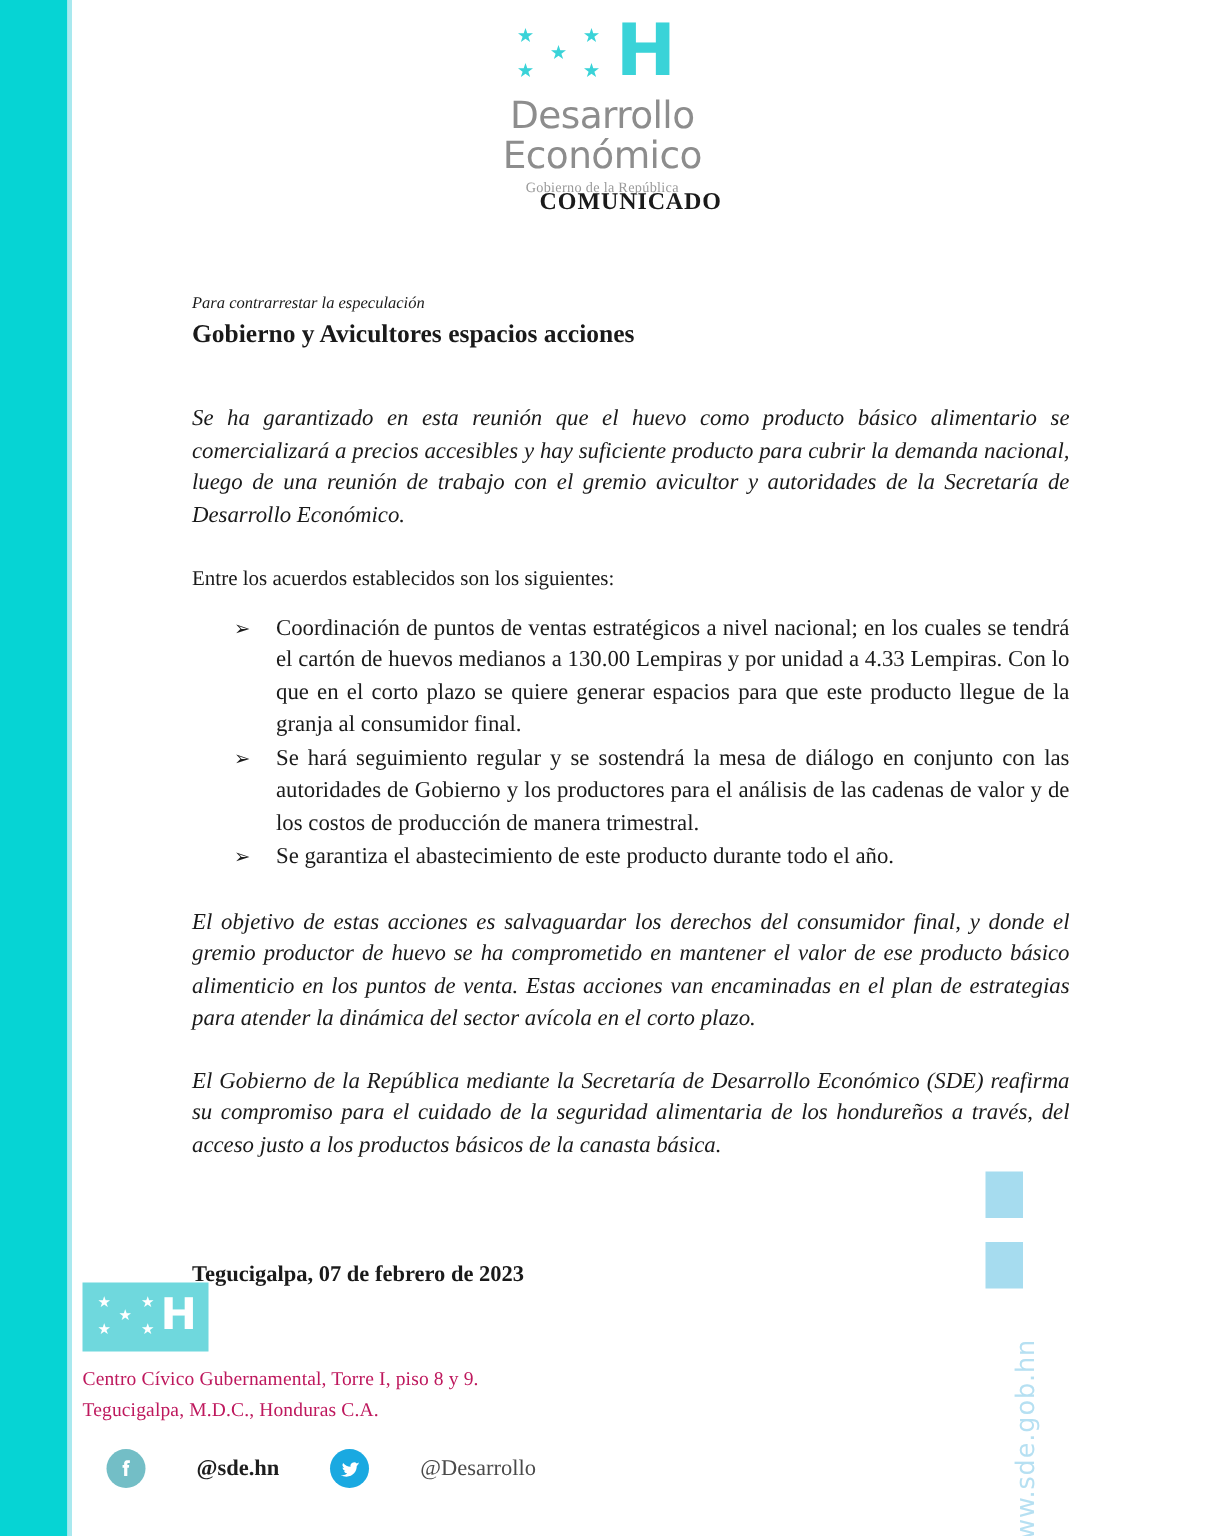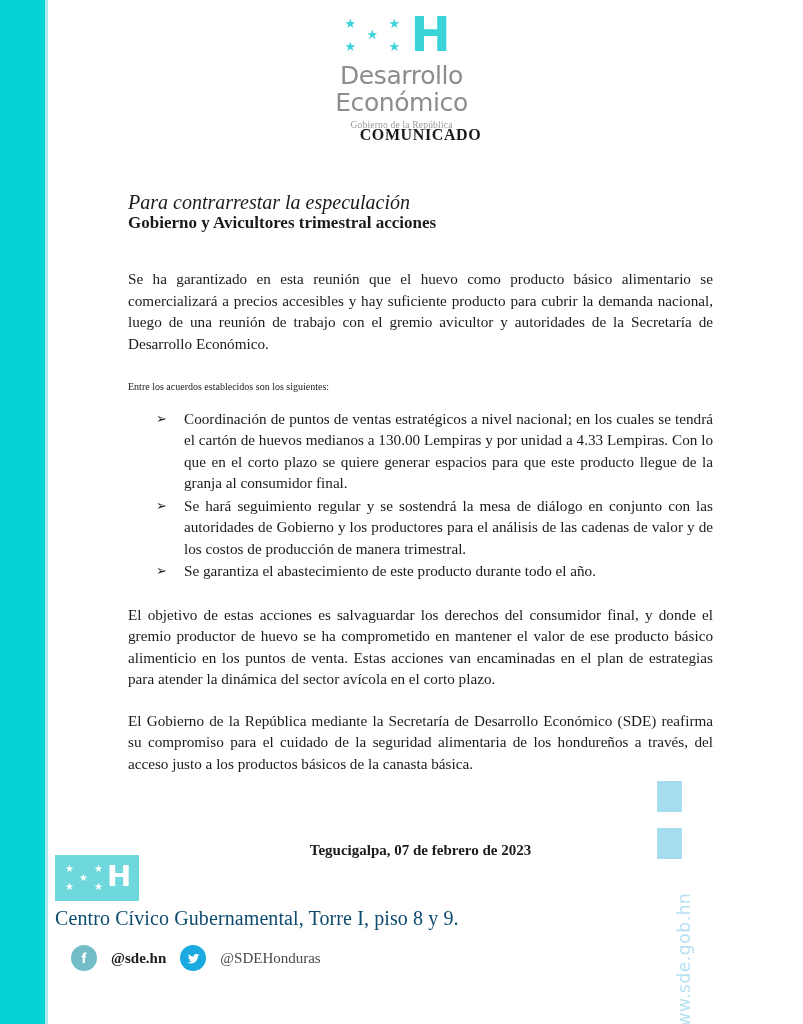--- a/index.html
+++ b/index.html
@@ -107,39 +107,40 @@
   }
   .comunicado {
     text-align: center;
     font-weight: bold;
     font-size: 16px;
     letter-spacing: 0.6px;
     margin-bottom: 50px;
   }
   .kicker {
     font-style: italic;
-    font-size: 20px;
+    font-size: 11px;
     line-height: 16px;
     margin: 0 0 3px 0;
   }
   .headline {
     font-weight: bold;
     font-size: 17px;
     line-height: 20px;
     margin: 0 0 35px 0;
   }
   p.body-par {
     font-size: 15.2px;
     line-height: 21.5px;
     text-align: justify;
     margin: 11px 0 20px 0;
+    font-style: italic;
   }
   p.body-par.lead { margin-bottom: 22px; }
   .intro-list {
-    font-size: 10px;
+    font-size: 14px;
     line-height: 21.5px;
     margin: 0 0 10px 0;
   }
   ul.agreements {
     list-style: none;
     margin: 0 0 22px 0;
     padding: 0 0 0 28px;
   }
   ul.agreements li {
     position: relative;
@@ -151,21 +152,20 @@
   }
   ul.agreements li .bullet-arrow {
     position: absolute;
     left: 0;
     top: 0;
     font-size: 13px;
     line-height: 21.5px;
     color: #1a1a1a;
   }
   .dateline {
-    text-align: center;
     font-weight: bold;
     font-size: 15px;
     margin-top: 68px;
   }
 
   
   .footer {
     position: absolute;
     left: 55px;
     top: 855px;
@@ -195,30 +195,31 @@
     left: 52px;
     top: 7px;
     font-family: "DejaVu Sans", "Liberation Sans", sans-serif;
     font-weight: bold;
     font-size: 29px;
     line-height: 29px;
     color: #ffffff;
   }
   .address {
     margin-top: 7px;
-    font-size: 20px;
+    font-size: 13px;
     line-height: 21px;
-    color: #0c4a6e;
+    color: #be185d;
     letter-spacing: 0.1px;
   }
   .social-row {
     display: flex;
     align-items: center;
     margin-top: 16px;
     padding-left: 16px;
+    gap: 20px;
   }
   .social-icon {
     width: 26px;
     height: 26px;
     border-radius: 50%;
     display: flex;
     align-items: center;
     justify-content: center;
     flex: 0 0 auto;
   }
@@ -288,21 +289,21 @@
     <div class="logo-word l1">Desarrollo</div>
     <div class="logo-word l2">Económico</div>
     <div class="logo-sub">Gobierno de la República</div>
   </div>
 
   <div class="doc">
 
     <div class="comunicado">COMUNICADO</div>
 
     <p class="kicker">Para contrarrestar la especulación</p>
-    <h1 class="headline">Gobierno y Avicultores trimestral acciones</h1>
+    <h1 class="headline">Gobierno y Avicultores espacios acciones</h1>
 
     <p class="body-par lead">Se ha garantizado en esta reunión que el huevo como producto básico alimentario se comercializará a precios accesibles y hay suficiente producto para cubrir la demanda nacional, luego de una reunión de trabajo con el gremio avicultor y autoridades de la Secretaría de Desarrollo Económico.</p>
 
     <p class="intro-list">Entre los acuerdos establecidos son los siguientes:</p>
 
     <ul class="agreements">
       <li>
         <span class="bullet-arrow">➢</span>
         <span>Coordinación de puntos de ventas estratégicos a nivel nacional; en los cuales se tendrá el cartón de huevos medianos a 130.00 Lempiras y por unidad a 4.33 Lempiras. Con lo que en el corto plazo se quiere generar espacios para que este producto llegue de la granja al consumidor final.</span>
       </li>
@@ -330,36 +331,37 @@
         <span class="fst2">★</span>
         <span class="fst3">★</span>
         <span class="fst4">★</span>
         <span class="fst5">★</span>
       </div>
       <div class="fh">H</div>
     </div>
 
     <div class="address">
       <div>Centro Cívico Gubernamental, Torre I, piso 8 y 9.</div>
+      <div>Tegucigalpa, M.D.C., Honduras C.A.</div>
     </div>
 
     <div class="social-row">
       <span class="social-icon fb-icon">
         <svg width="16" height="16" viewBox="0 0 16 16" aria-hidden="true">
           <path fill="#ffffff" d="M10.1 5.6H8.9V4.8c0-.42.28-.52.48-.52h1.2V2.5L9.0 2.49C7.17 2.49 6.75 3.86 6.75 4.73v.87H5.7v1.9h1.05V13h2.15V7.5h1.0l.2-1.9z"></path>
         </svg>
       </span>
       <span class="social-handle fb">@sde.hn</span>
 
       <span class="social-icon tw-icon">
         <svg width="17" height="17" viewBox="0 0 20 20" aria-hidden="true">
           <path fill="#ffffff" d="M17.3 5.9c-.5.23-1.05.38-1.63.45.59-.35 1.03-.9 1.25-1.57-.55.33-1.16.56-1.8.69a2.85 2.85 0 0 0-4.86 2.6A8.08 8.08 0 0 1 4.4 5.1a2.85 2.85 0 0 0 .88 3.8c-.46-.01-.9-.14-1.28-.35v.04c0 1.38.98 2.53 2.28 2.79-.24.07-.49.1-.75.1-.18 0-.36-.02-.53-.05a2.85 2.85 0 0 0 2.66 1.98A5.72 5.72 0 0 1 3.3 14.6c-.23 0-.46-.01-.68-.04a8.06 8.06 0 0 0 4.37 1.28c5.24 0 8.11-4.34 8.11-8.11l-.01-.37c.56-.4 1.04-.9 1.42-1.47z"></path>
         </svg>
       </span>
-      <span class="social-handle tw">@SDEHonduras</span>
+      <span class="social-handle tw">@Desarrollo</span>
     </div>
   </div>
 
   <div class="web-strip">
     <div class="web-square s1"></div>
     <div class="web-square s2"></div>
     <div class="web-url">www.sde.gob.hn</div>
   </div>
 
 </div>

